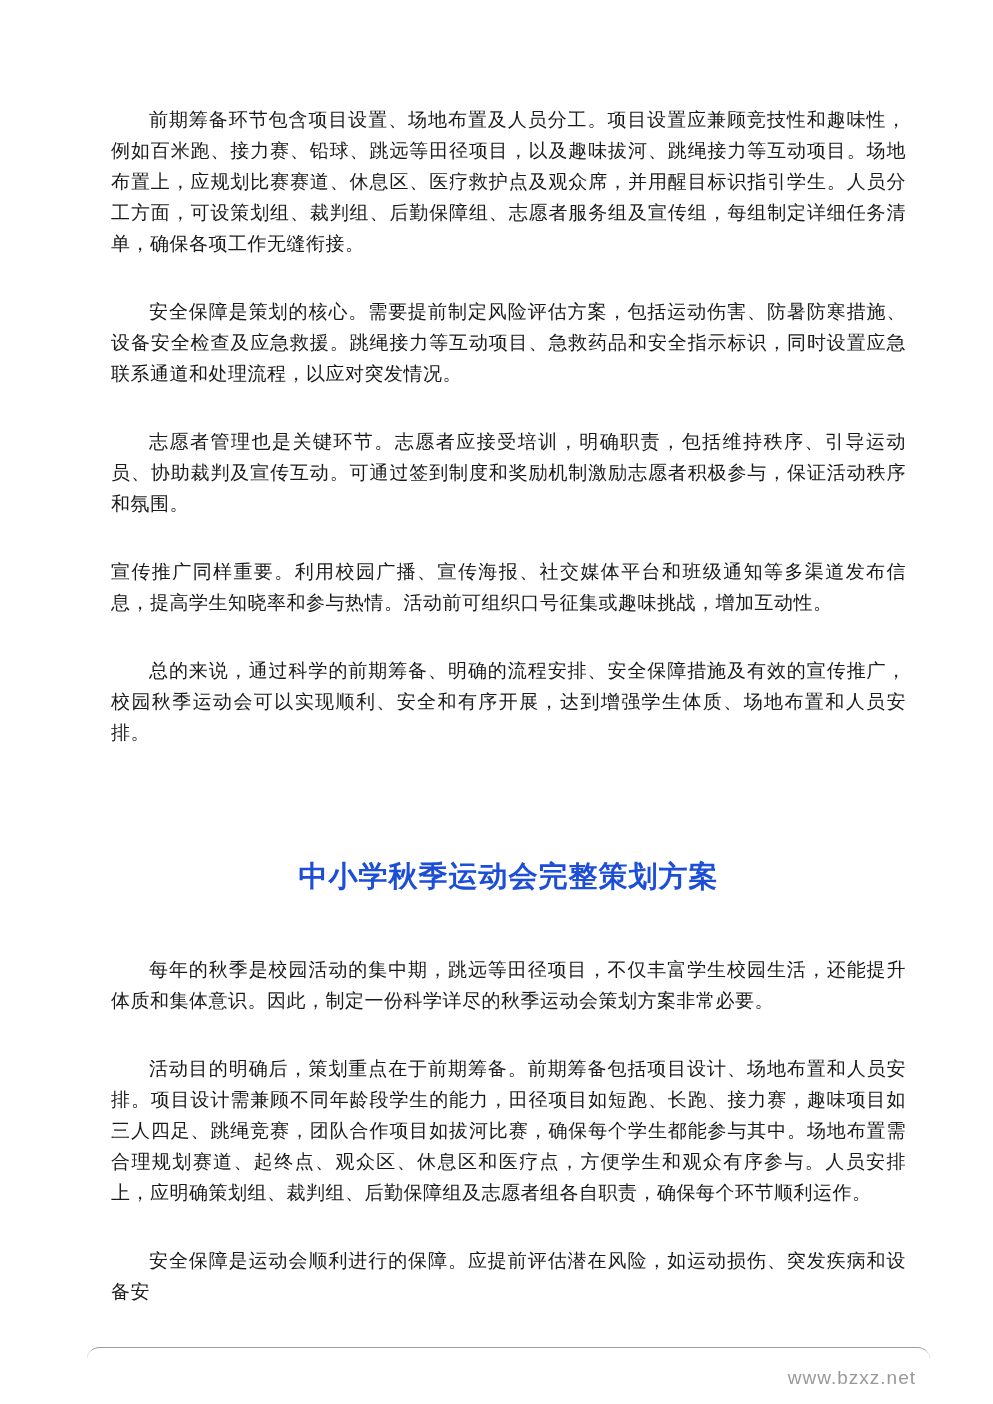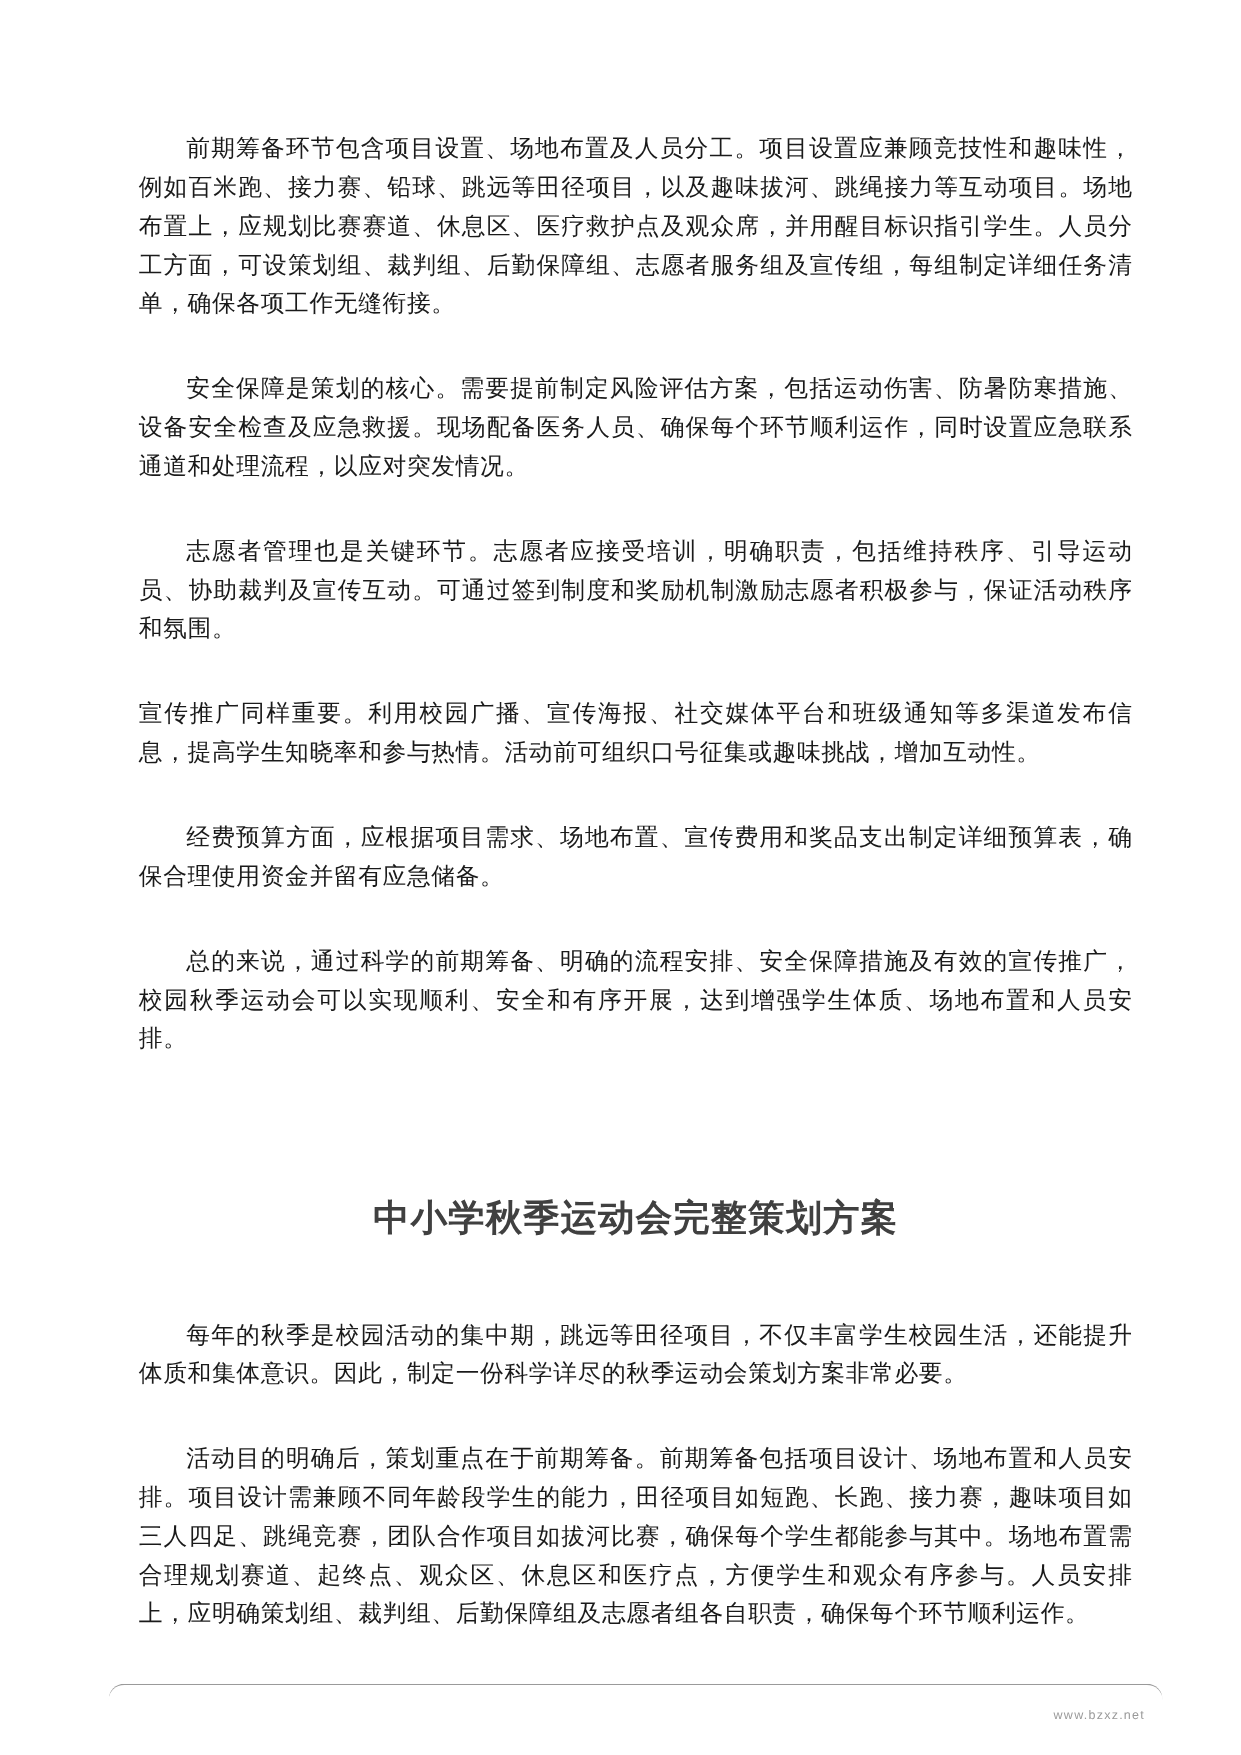--- a/index.html
+++ b/index.html
@@ -32,21 +32,21 @@
       letter-spacing: 0.5px;
       margin-bottom: 13px;
       word-break: break-all;
     }
     .para.no-indent { text-indent: 0; }
     .doc-title {
       font-size: 29px;
       font-weight: bold;
       text-align: center;
       letter-spacing: 1px;
-      color: #404040;
+      color: #1d4ed8;
       margin-top: 84px;
       margin-bottom: 34px;
       line-height: 40px;
     }
     .footer {
       position: absolute;
       left: 0;
       right: 0;
       bottom: 0;
       height: 69px;
@@ -58,38 +58,37 @@
       top: 0;
       left: 75px;
       right: 75px;
       border-top: 1px solid #9a9a9a;
     }
     .footer-site {
       position: absolute;
       top: 8px;
       right: 77px;
       font-family: "Liberation Sans", "DejaVu Sans", sans-serif;
-      font-size: 10px;
+      font-size: 19px;
       color: #999999;
       letter-spacing: 1px;
       text-decoration: none;
       cursor: pointer;
     }
   </style>
 </head>
 <body>
 
 <div class="page">
   <div class="content">
 
     <p class="para">前期筹备环节包含项目设置、场地布置及人员分工。项目设置应兼顾竞技性和趣味性，例如百米跑、接力赛、铅球、跳远等田径项目，以及趣味拔河、跳绳接力等互动项目。场地布置上，应规划比赛赛道、休息区、医疗救护点及观众席，并用醒目标识指引学生。人员分工方面，可设策划组、裁判组、后勤保障组、志愿者服务组及宣传组，每组制定详细任务清单，确保各项工作无缝衔接。</p>
-    <p class="para">安全保障是策划的核心。需要提前制定风险评估方案，包括运动伤害、防暑防寒措施、设备安全检查及应急救援。现场配备医务人员、确保每个环节顺利运作，同时设置应急联系通道和处理流程，以应对突发情况。</p>
+    <p class="para">安全保障是策划的核心。需要提前制定风险评估方案，包括运动伤害、防暑防寒措施、设备安全检查及应急救援。跳绳接力等互动项目、急救药品和安全指示标识，同时设置应急联系通道和处理流程，以应对突发情况。</p>
     <p class="para">志愿者管理也是关键环节。志愿者应接受培训，明确职责，包括维持秩序、引导运动员、协助裁判及宣传互动。可通过签到制度和奖励机制激励志愿者积极参与，保证活动秩序和氛围。</p>
     <p class="para no-indent">宣传推广同样重要。利用校园广播、宣传海报、社交媒体平台和班级通知等多渠道发布信息，提高学生知晓率和参与热情。活动前可组织口号征集或趣味挑战，增加互动性。</p>
-    <p class="para">经费预算方面，应根据项目需求、场地布置、宣传费用和奖品支出制定详细预算表，确保合理使用资金并留有应急储备。</p>
     <p class="para">总的来说，通过科学的前期筹备、明确的流程安排、安全保障措施及有效的宣传推广，校园秋季运动会可以实现顺利、安全和有序开展，达到增强学生体质、场地布置和人员安排。</p>
 
     <h1 class="doc-title">中小学秋季运动会完整策划方案</h1>
 
     <p class="para">每年的秋季是校园活动的集中期，跳远等田径项目，不仅丰富学生校园生活，还能提升体质和集体意识。因此，制定一份科学详尽的秋季运动会策划方案非常必要。</p>
     <p class="para">活动目的明确后，策划重点在于前期筹备。前期筹备包括项目设计、场地布置和人员安排。项目设计需兼顾不同年龄段学生的能力，田径项目如短跑、长跑、接力赛，趣味项目如三人四足、跳绳竞赛，团队合作项目如拔河比赛，确保每个学生都能参与其中。场地布置需合理规划赛道、起终点、观众区、休息区和医疗点，方便学生和观众有序参与。人员安排上，应明确策划组、裁判组、后勤保障组及志愿者组各自职责，确保每个环节顺利运作。</p>
     <p class="para">安全保障是运动会顺利进行的保障。应提前评估潜在风险，如运动损伤、突发疾病和设备安</p>
 
   </div>
 

